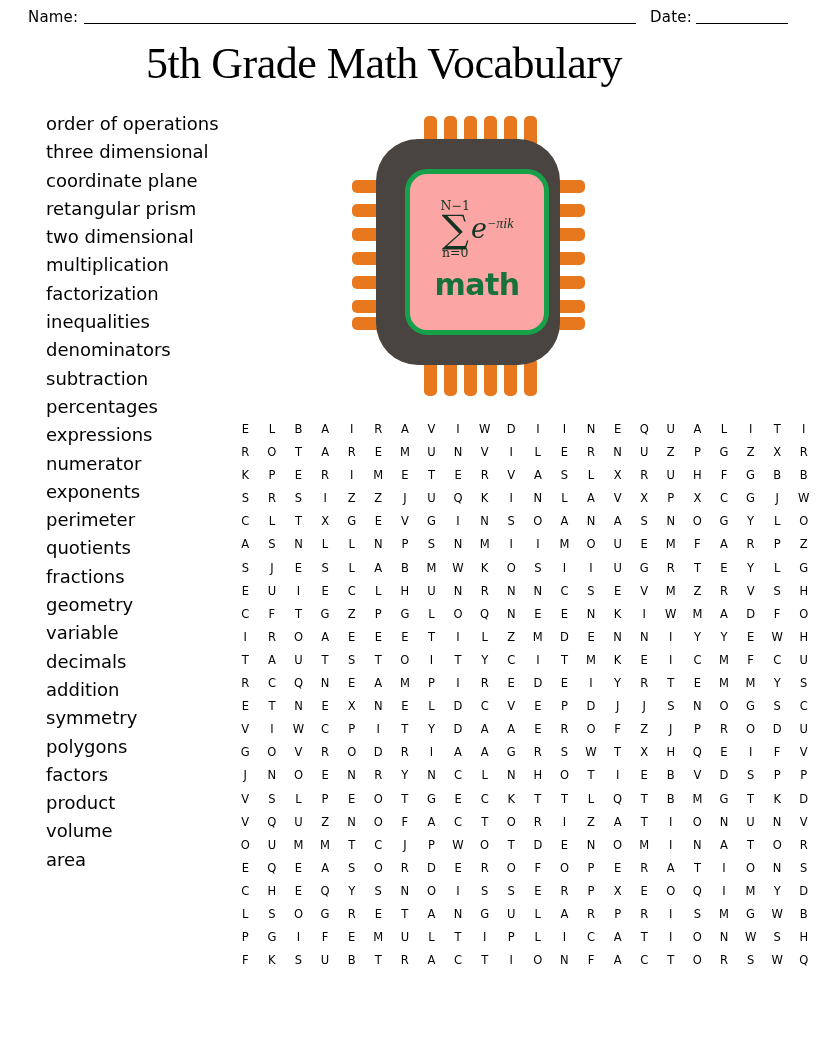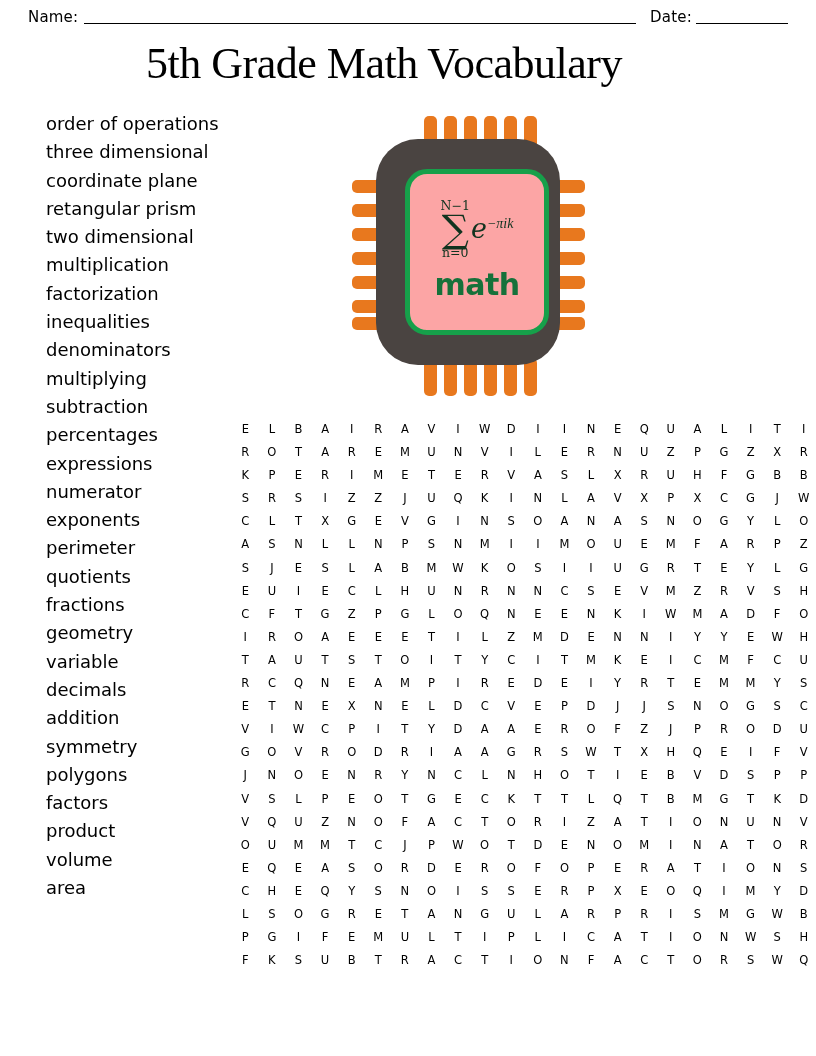--- a/index.html
+++ b/index.html
@@ -188,21 +188,20 @@
   <div class="wordlist">
     <div>order of operations</div>
     <div>three dimensional</div>
     <div>coordinate plane</div>
     <div>retangular prism</div>
     <div>two dimensional</div>
     <div>multiplication</div>
     <div>factorization</div>
     <div>inequalities</div>
     <div>denominators</div>
-    <div>multiplying</div>
     <div>subtraction</div>
     <div>percentages</div>
     <div>expressions</div>
     <div>numerator</div>
     <div>exponents</div>
     <div>perimeter</div>
     <div>quotients</div>
     <div>fractions</div>
     <div>geometry</div>
     <div>variable</div>

